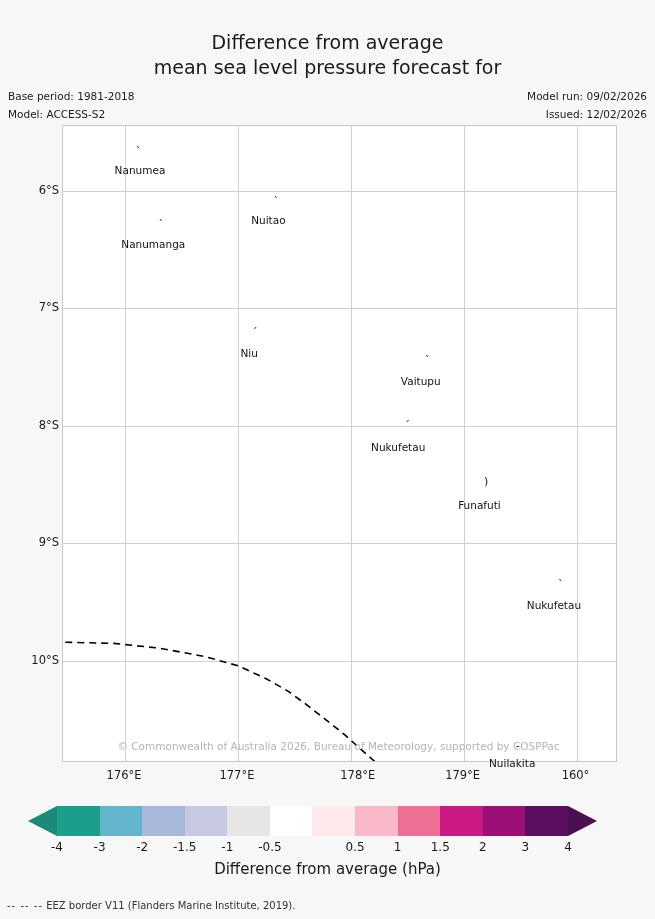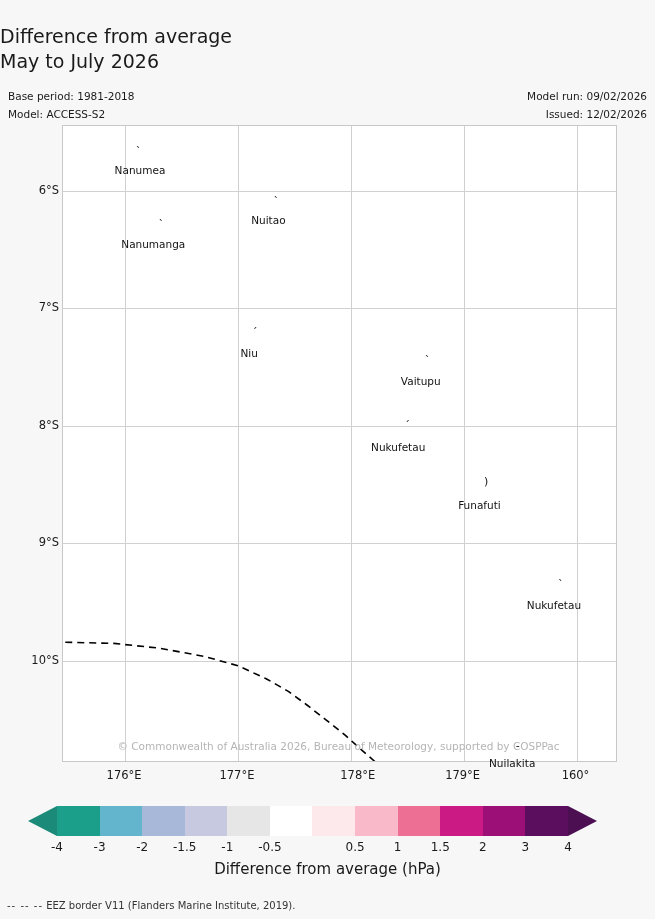--- a/index.html
+++ b/index.html
@@ -9,23 +9,24 @@
   body {
     width: 655px;
     height: 919px;
     background: #f7f7f7;
     font-family: "DejaVu Sans", sans-serif;
     color: #1a1a1a;
     position: relative;
     overflow: hidden;
   }
   .title {
+    text-align: center;
     font-size: 19px;
     line-height: 25px;
-    padding-top: 24px;
+    padding-top: 30px;
     color: #1a1a1a;
     font-family: "DejaVu Sans", sans-serif;
   }
   .title div { white-space: pre; }
 
   .meta {
     position: absolute;
     font-size: 10.5px;
     color: #1a1a1a;
   }
@@ -145,21 +146,21 @@
     font-size: 10px;
     color: #333;
   }
   .footnote .dashes { letter-spacing: 1px; }
 </style>
 </head>
 <body>
 
 <div class="title">
   <div>Difference from average</div>
-  <div>May to July 2026</div>
+  <div>mean sea level pressure forecast for</div>
 </div>
 
 <div class="meta meta-left">
   <div>Base period: 1981-2018</div>
   <div>Model: ACCESS-S2</div>
 </div>
 <div class="meta meta-right">
   <div>Model run: 09/02/2026</div>
   <div>Issued: 12/02/2026</div>
 </div>

